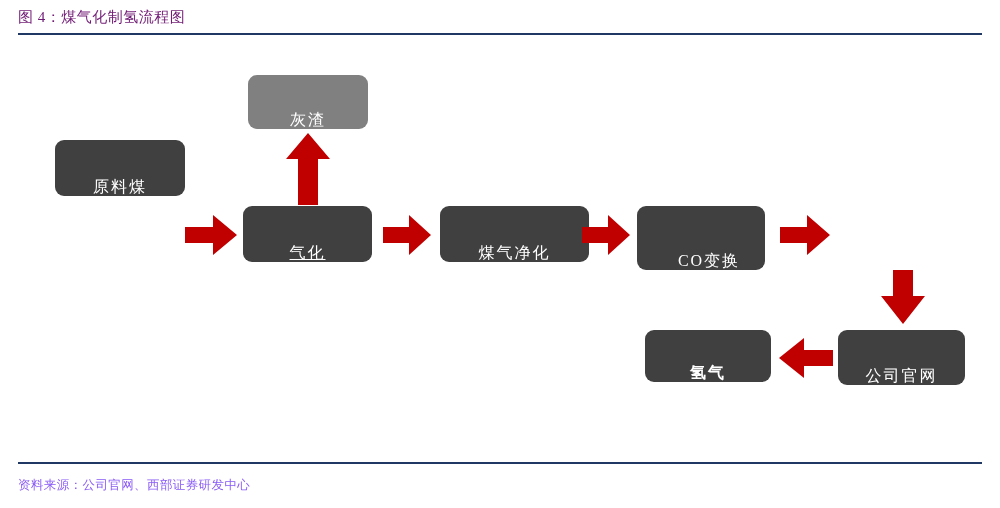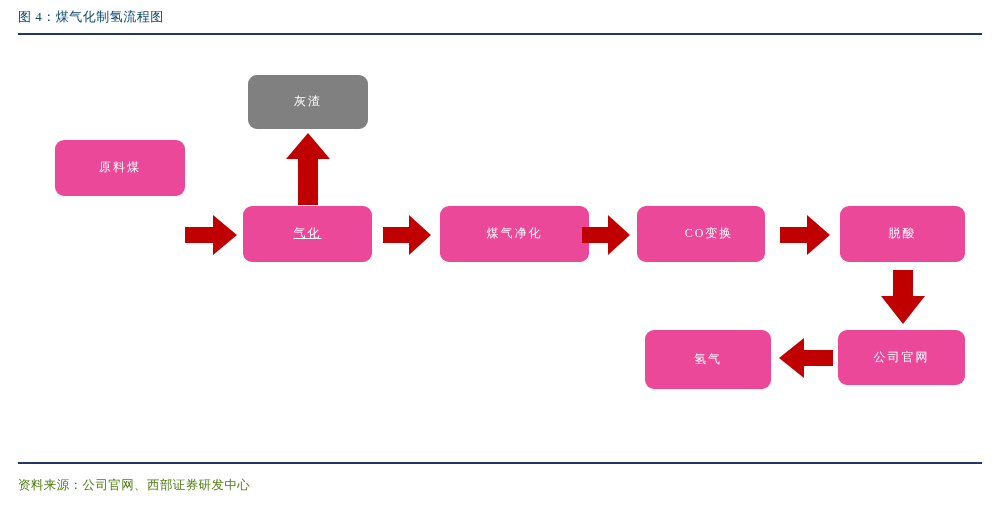--- a/index.html
+++ b/index.html
@@ -13,22 +13,22 @@
     font-family: "Liberation Serif", "DejaVu Serif", serif;
     position: relative;
     overflow: hidden;
   }
 
   
   .fig-title {
     position: absolute;
     left: 18px;
     top: 8px;
-    font-size: 13px;
-    color: #0c4a6e;
+    font-size: 15px;
+    color: #701a75;
     font-family: "Liberation Serif", "DejaVu Serif", serif;
     letter-spacing: 0.5px;
     white-space: nowrap;
   }
   .rule-top {
     position: absolute;
     left: 18px;
     top: 33px;
     width: 964px;
     height: 2px;
@@ -42,51 +42,51 @@
     top: 462px;
     width: 964px;
     height: 2px;
     background: #1f3864;
   }
   .fig-source {
     position: absolute;
     left: 18px;
     top: 477px;
     font-size: 12.5px;
-    color: #4d7c0f;
+    color: #8b5cf6;
     font-family: "Liberation Serif", "DejaVu Serif", serif;
     letter-spacing: 0.4px;
     white-space: nowrap;
   }
 
   
   .canvas {
     position: absolute;
     left: 0;
     top: 36px;
     width: 1000px;
     height: 424px;
   }
 
   .node {
     position: absolute;
     border-radius: 9px;
     display: flex;
-    align-items: center;
+    align-items: flex-end;
     justify-content: center;
     color: #ffffff;
     font-family: "Liberation Serif", "DejaVu Serif", serif;
-    font-size: 12px;
+    font-size: 16px;
     letter-spacing: 2px;
     text-align: center;
     line-height: 1.1;
     box-sizing: border-box;
     user-select: none;
   }
-  .node.red  { background: #ec4899; }
+  .node.red  { background: #404040; }
   .node.gray { background: #808080; }
 
   
   .arrow { position: absolute; }
   .arrow svg { display: block; width: 100%; height: 100%; }
 </style>
 </head>
 <body>
 
 <div class="fig-title">图 4：煤气化制氢流程图</div>
@@ -105,33 +105,30 @@
 
 
   <div class="node red" style="left:243px; top:170px; width:129px; height:56px;text-decoration:underline;">
     <span>气化</span>
   </div>
 
   <div class="node red" style="left:440px; top:170px; width:149px; height:56px;">
     <span>煤气净化</span>
   </div>
 
-  <div class="node red" style="left:637px; top:170px; width:128px; height:56px;padding-left:16px;">
+  <div class="node red" style="left:637px; top:170px; width:128px; height:64px;padding-left:16px;">
     <span>CO变换</span>
   </div>
 
-  <div class="node red" style="left:840px; top:170px; width:125px; height:56px;">
-    <span>脱酸</span>
-  </div>
 
   <div class="node red" style="left:838px; top:294px; width:127px; height:55px;">
     <span>公司官网</span>
   </div>
 
-  <div class="node red" style="left:645px; top:294px; width:126px; height:59px;">
+  <div class="node red" style="left:645px; top:294px; width:126px; height:52px;font-weight:bold;">
     <span>氢气</span>
   </div>
 
   <div class="arrow" style="left:185px; top:179px; width:52px; height:40px;">
     <svg viewBox="0 0 52 40" preserveAspectRatio="none" aria-hidden="true">
       <polygon points="0,12 28,12 28,0 52,20 28,40 28,28 0,28" fill="#C00000"></polygon>
     </svg>
   </div>
 
   <div class="arrow" style="left:286px; top:97px; width:44px; height:72px;">

